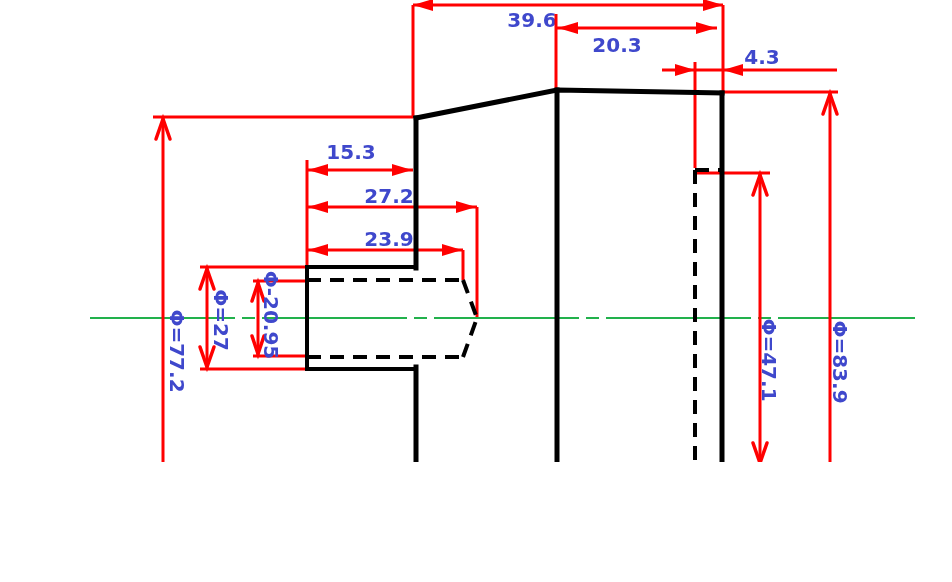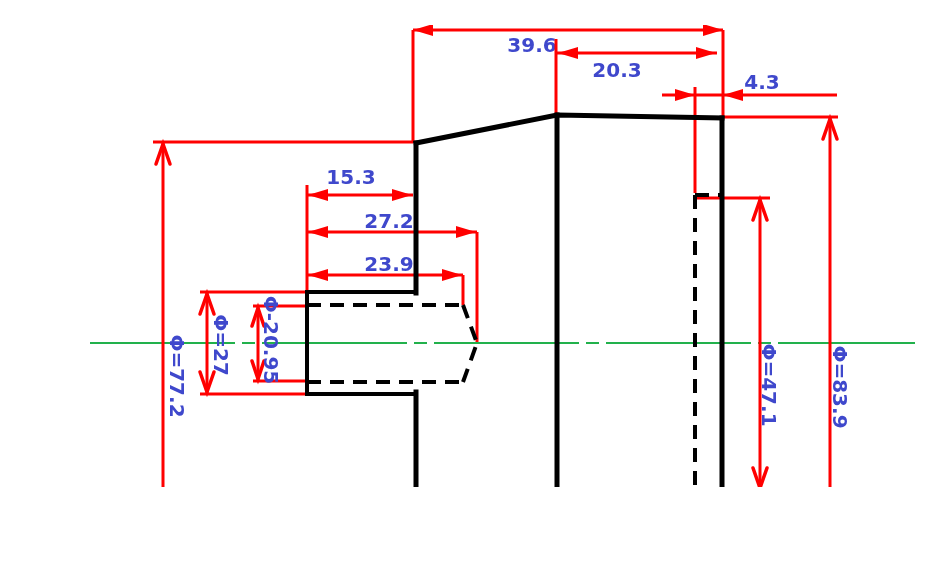--- a/index.html
+++ b/index.html
@@ -1,16 +1,16 @@
 <!DOCTYPE html>
 <html style="--c-background: #ffffff; --c-outline: #000000; --c-dimension: #ff0000; --c-label: #3f48cc; --c-centerline: #22b14c;"><head>
 <meta charset="utf-8">
 <style>
   html,body{margin:0;padding:0;background:#ffffff;}
-  .stage{position:relative;width:952px;height:462px;background:var(--c-background,#fff);overflow:hidden;margin-top:25px;}
+  .stage{position:relative;width:952px;height:462px;background:var(--c-background,#fff);overflow:hidden;}
   svg{display:block;}
   .outline{stroke:var(--c-outline,#000);stroke-width:5;fill:none;stroke-linecap:square;}
   .boss{stroke:var(--c-outline,#000);stroke-width:4;fill:none;stroke-linecap:square;}
   .hidden-line{stroke:var(--c-outline,#000);stroke-width:4;fill:none;stroke-dasharray:14 9;}
   .center{stroke:var(--c-centerline,#22b14c);stroke-width:2;fill:none;stroke-dasharray:145 7 13 7;}
   .dim{stroke:var(--c-dimension,#f00);stroke-width:3;fill:none;}
   .dim-arrow{fill:var(--c-dimension,#f00);stroke:none;}
   .dim-chev{stroke:var(--c-dimension,#f00);stroke-width:3.5;fill:none;stroke-linecap:round;}
   .lbl{fill:var(--c-label,#3f48cc);font:bold 20px "DejaVu Sans","Liberation Sans",sans-serif;}
 </style>

